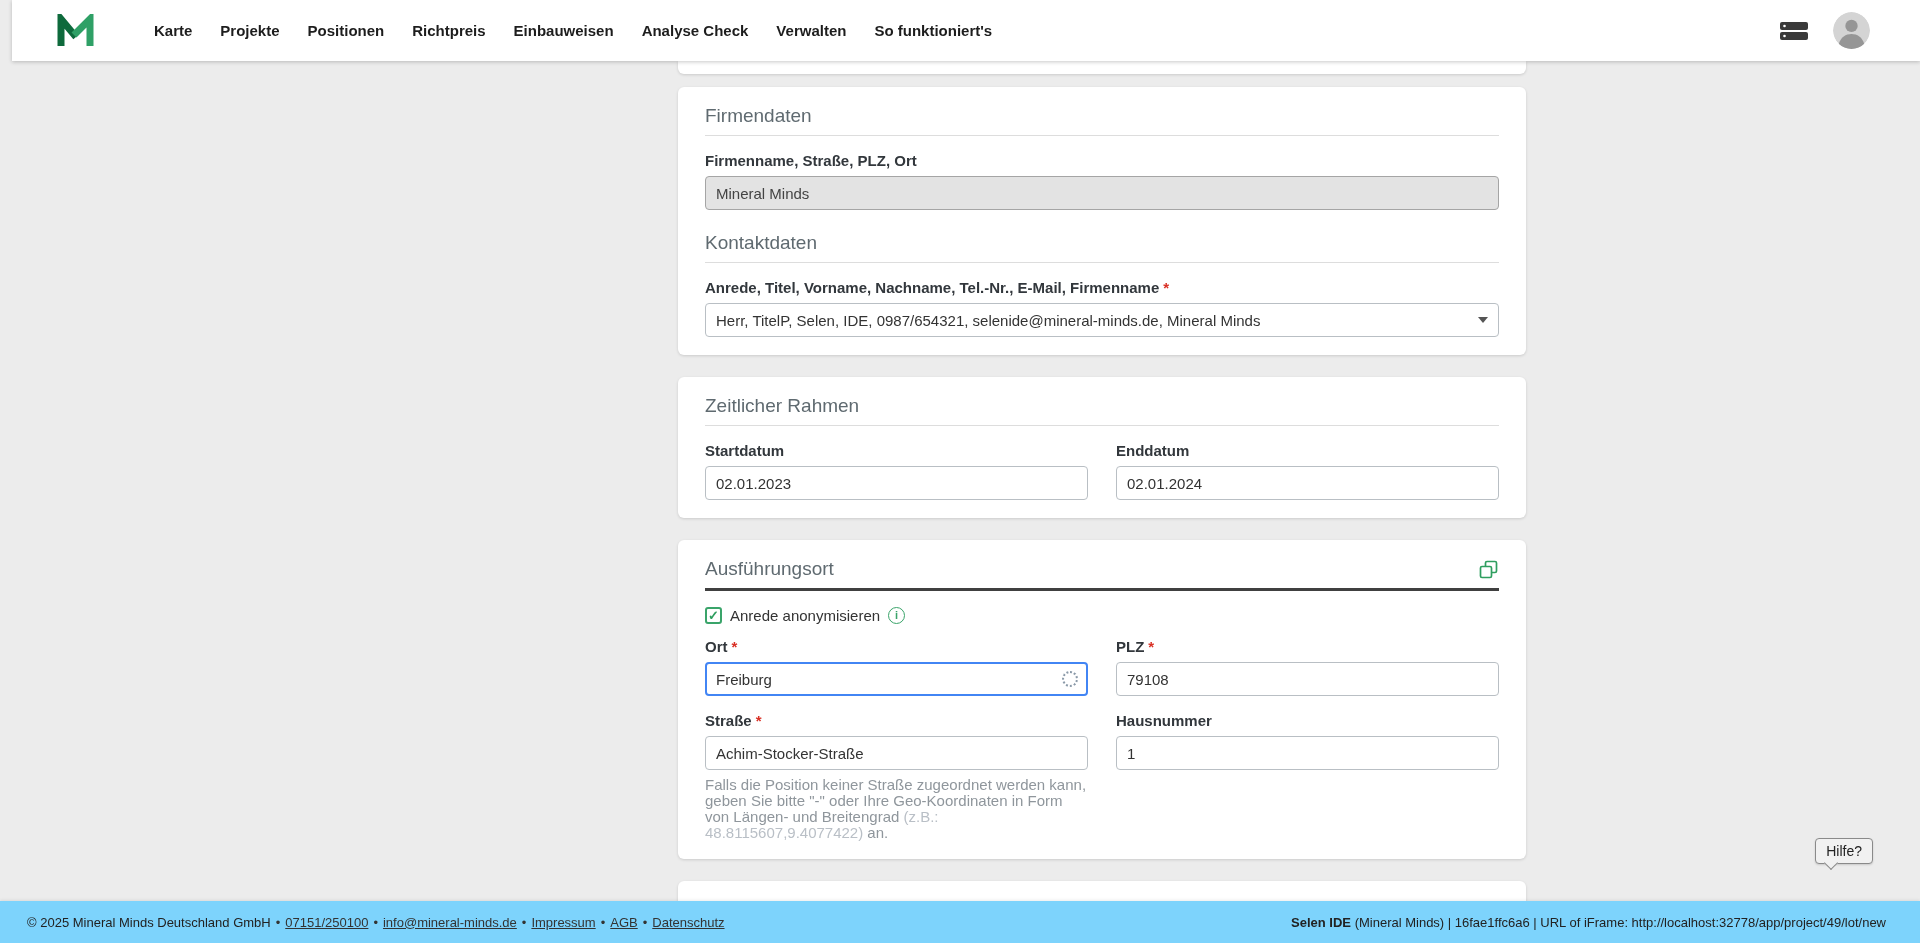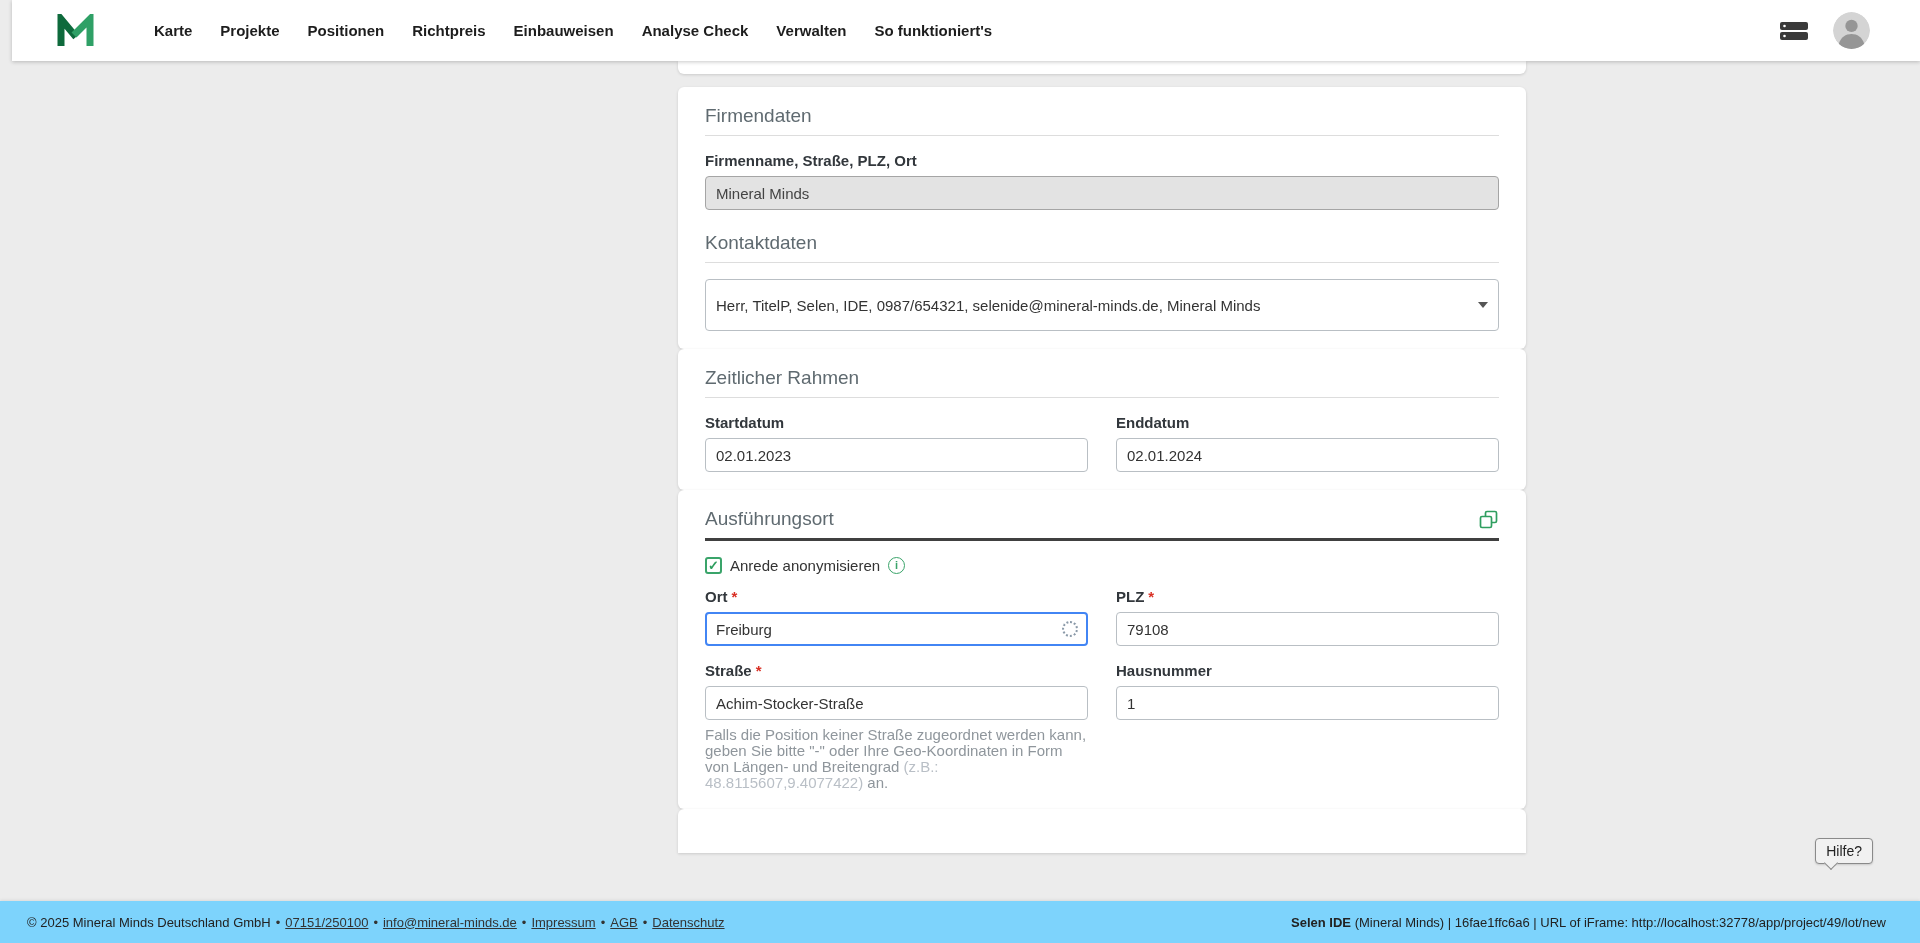--- a/index.html
+++ b/index.html
@@ -24,21 +24,21 @@
     cursor: pointer; white-space: nowrap;
   }
   .nav-right { margin-left: auto; display: flex; align-items: center; gap: 24px; }
   .icon-btn { display: inline-flex; align-items: center; cursor: pointer; }
   .avatar { width: 37px; height: 37px; border-radius: 50%; overflow: hidden; cursor: pointer; }
 
   
   .content { position: relative; margin: 61px 0 0 678px; width: 848px; }
   .card {
     background: #fff; border-radius: 6px; box-shadow: 0 1px 3px rgba(0,0,0,.14);
-    padding: 18px 27px; 
+    padding: 18px 27px; margin-bottom: 22px;
   }
   .card-partial-top { height: 13px; padding: 0; border-radius: 0 0 6px 6px; margin-bottom: 13px; }
   .card-partial-bottom { height: 44px; padding: 0; border-radius: 6px 6px 0 0; margin-bottom: 0; }
 
   .section-title {
     font-size: 19px; font-weight: 400; color: #5f6a70;
     padding-bottom: 8px; border-bottom: 1px solid #ddd; margin-bottom: 16px;
   }
   .section-title.no-line { border-bottom: none; padding-bottom: 0; margin-bottom: 0; }
   .title-row {
@@ -53,21 +53,21 @@
   .text-input {
     width: 100%; height: 34px; border: 1px solid #b9bfc4; border-radius: 4px;
     padding: 0 10px; font-size: 15px; color: #333; background: #fff;
     font-family: "Liberation Sans", sans-serif; outline: none;
   }
   .input-disabled { background: #e3e3e3; border-color: #a5a5a5; color: #444; }
   .focused { border: 2px solid #4285f4; padding: 0 9px; }
 
   .select-box {
     display: flex; justify-content: space-between; align-items: center;
-    height: 52px; border: 1px solid #b9bfc4; border-radius: 4px;
+    height: 34px; border: 1px solid #b9bfc4; border-radius: 4px;
     padding: 0 10px; font-size: 15px; background: #fff; cursor: pointer;
   }
   .caret {
     width: 0; height: 0; border-left: 5px solid transparent;
     border-right: 5px solid transparent; border-top: 6px solid #555; margin-left: 10px;
   }
 
   .grid2 { display: grid; grid-template-columns: 1fr 1fr; column-gap: 28px; }
   .row-gap { margin-top: 16px; }
 
@@ -170,20 +170,23 @@
   <section class="card">
     <h2 class="section-title">Firmendaten</h2>
     <div class="field">
       <div class="field-label">
         <span>Firmenname, Straße, PLZ, Ort</span>
       </div>
       <input type="text" class="text-input input-disabled" disabled="" value="Mineral Minds" style="">
     </div>
     <h2 class="section-title title-gap">Kontaktdaten</h2>
     <div class="field">
+      <div class="field-label">
+        <span>Anrede, Titel, Vorname, Nachname, Tel.-Nr., E-Mail, Firmenname</span><span class="required">*</span>
+      </div>
       <div class="select-box">
         <span class="select-value">Herr, TitelP, Selen, IDE, 0987/654321, selenide@mineral-minds.de, Mineral Minds</span>
         <span class="caret"></span>
       </div>
     </div>
   </section>
 
   <section class="card">
     <h2 class="section-title">Zeitlicher Rahmen</h2>
     <div class="grid2">

